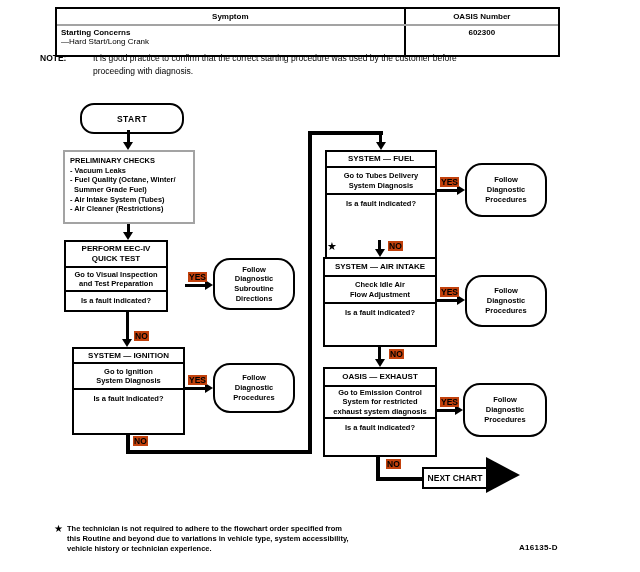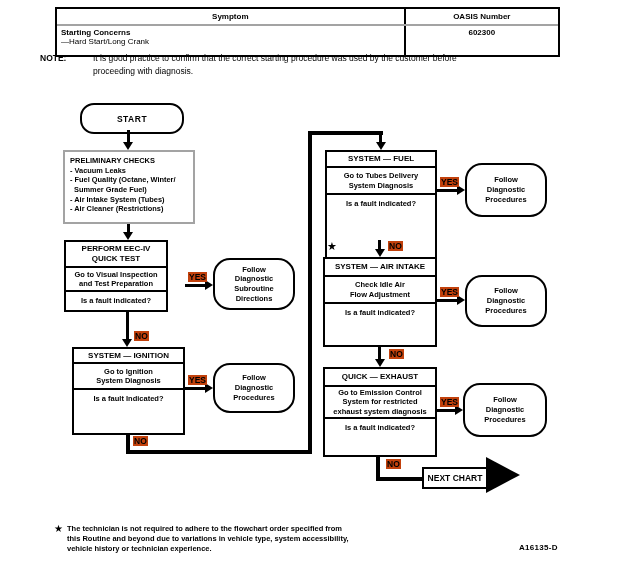--- a/index.html
+++ b/index.html
@@ -155,21 +155,21 @@
   <div class="ar" style="left:457px;top:295px;"></div>
   <div class="lbl" style="left:440px;top:287px;">YES</div>
   <div class="oval" style="left:465px;top:275px;width:82px;height:52px;">Follow
 Diagnostic
 Procedures</div>
   <div class="vl" style="left:378px;top:347px;width:3px;height:13px;"></div>
   <div class="ad" style="left:375px;top:359px;"></div>
   <div class="lbl" style="left:389px;top:349px;">NO</div>
 
   <div class="fbox" style="left:323px;top:367px;width:114px;height:90px;">
-    <div class="sec title divb" style="height:18px;">QUICK — EXHAUST</div>
+    <div class="sec title divb" style="height:18px;">OASIS — EXHAUST</div>
     <div class="sec divb" style="height:32px;">Go to Emission Control
 System for restricted
 exhaust system diagnosis</div>
     <div class="sec question">Is a fault indicated?</div>
   </div>
   <div class="hl" style="left:437px;top:409px;width:19px;height:3px;"></div>
   <div class="ar" style="left:455px;top:405px;"></div>
   <div class="lbl" style="left:440px;top:397px;">YES</div>
   <div class="oval" style="left:463px;top:383px;width:84px;height:54px;">Follow
 Diagnostic

